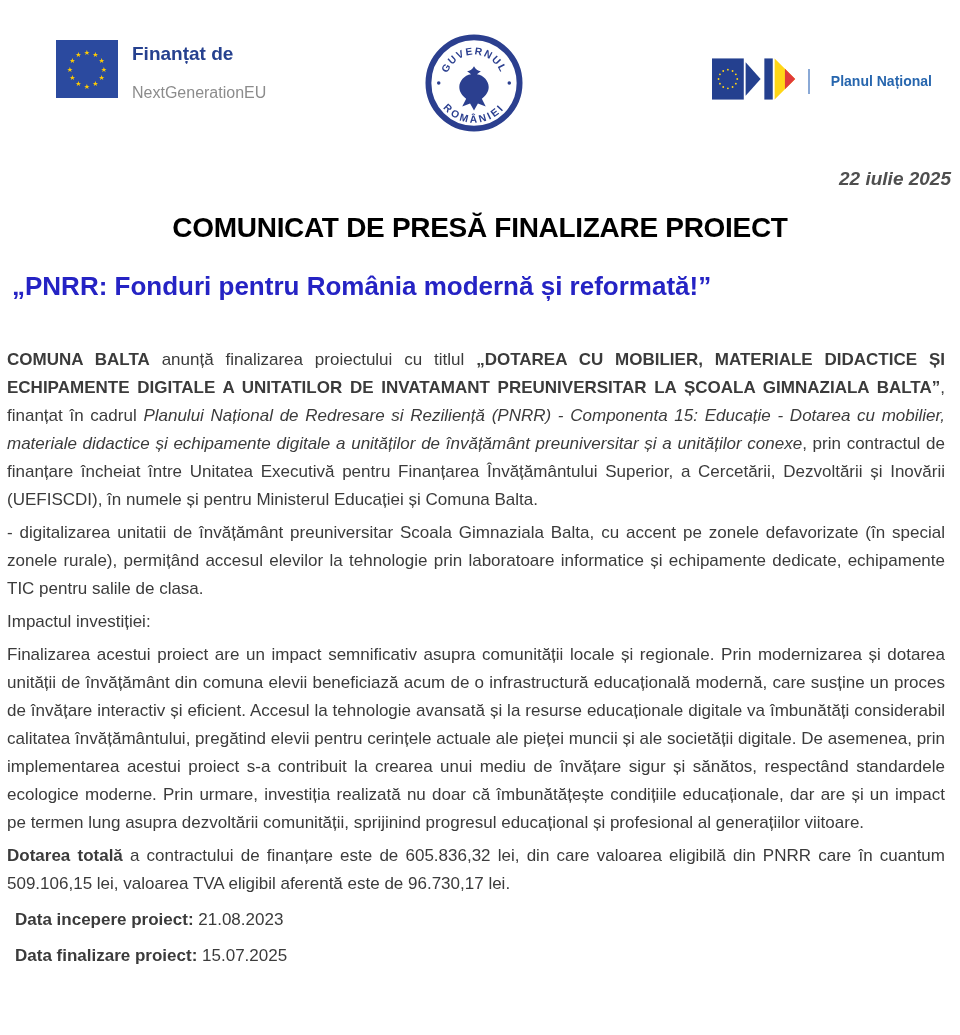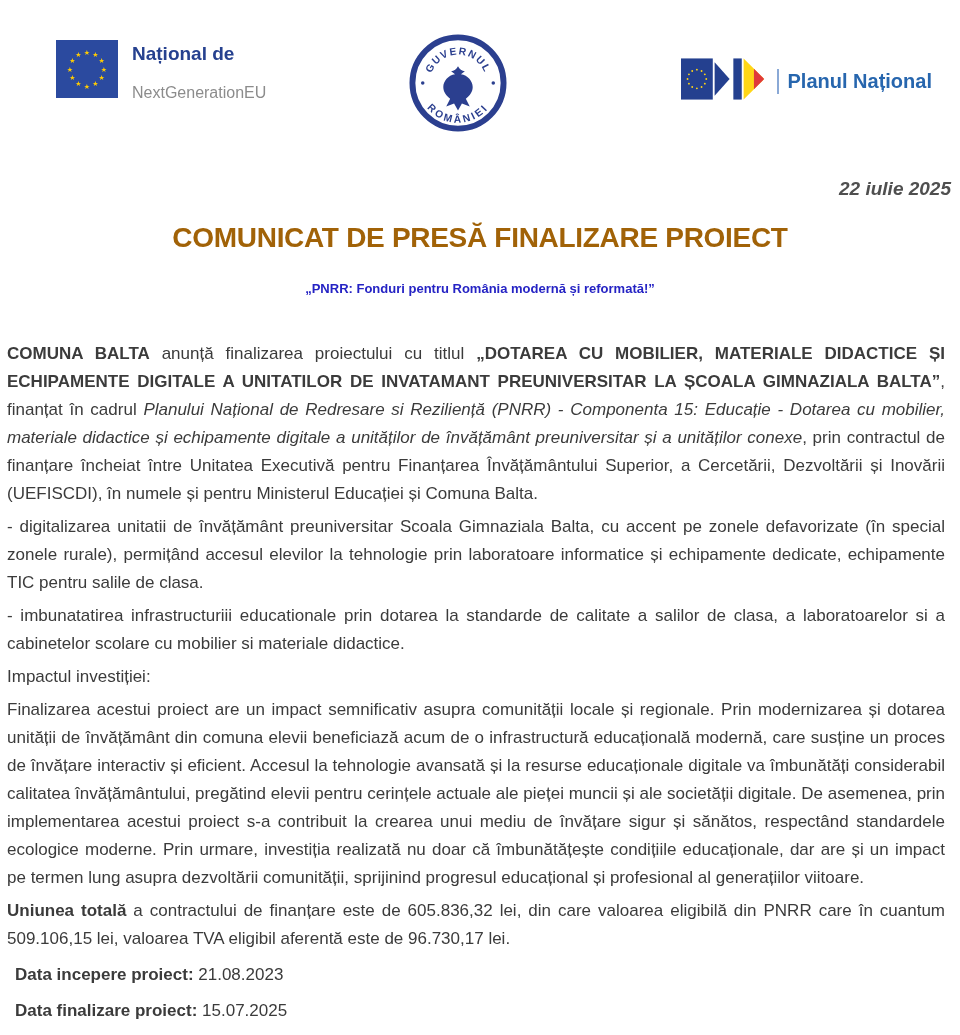--- a/index.html
+++ b/index.html
@@ -7,26 +7,26 @@
   .page{position:relative;width:960px;height:1035px;overflow:hidden;background:#fff;}
 
   
   .logos{display:flex;align-items:flex-start;justify-content:space-between;padding:40px 28px 0 56px;height:104px;}
   .eu-logo{display:flex;gap:14px;align-items:flex-start;}
   .eu-text{padding-top:2px;}
   .eu-text .l1,.eu-text .l2{font-weight:bold;color:#26418f;font-size:19px;line-height:23px;}
   .eu-text .l3{color:#8c8c8c;font-size:16px;line-height:20px;margin-top:18px;}
   .gov-seal{margin-top:-6px;margin-right:30px;}
   .pnrr{display:flex;align-items:center;gap:10px;margin-top:8px;}
-  .pnrr-text{border-left:2px solid #8aa9d6;padding-left:9px;color:#2766ae;font-weight:bold;font-size:20px;line-height:25px;}
+  .pnrr-text{border-left:2px solid #8aa9d6;padding-left:21px;color:#2766ae;font-weight:bold;font-size:14px;line-height:25px;}
 
   
-  .date{text-align:right;padding-right:9px;margin-top:34px;font-style:italic;font-weight:bold;color:#4f4f4f;font-size:19px;}
-  .title{text-align:center;color:#a16207;font-size:28px;font-weight:bold;margin:22px 0 0;letter-spacing:-0.3px;}
-  .subtitle{text-align:center;color:#2523c4;font-size:13px;font-weight:bold;margin:27px 5px 0;}
+  .date{text-align:right;padding-right:9px;margin-top:24px;font-style:italic;font-weight:bold;color:#4f4f4f;font-size:19px;}
+  .title{text-align:center;color:#000000;font-size:28px;font-weight:bold;margin:22px 0 0;letter-spacing:-0.3px;}
+  .subtitle{color:#2523c4;font-size:26px;font-weight:bold;margin:27px 12px 0;}
 
   
   main{margin-top:44px;padding:0 7px;color:#3b3b3b;font-size:17px;line-height:28px;text-align:justify;}
   main p{margin:0 8px 5px 0;}
   .bold{font-weight:bold;}
   .ital{font-style:italic;}
   .meta{margin:8px;}
 </style>
 </head>
 <body>
@@ -49,21 +49,21 @@
             <text x="31" y="48.5">★</text>
               <text x="22.5" y="46.2">★</text>
             <text x="16.3" y="40">★</text>
               <text x="14" y="31.5">★</text>
             <text x="16.3" y="23">★</text>
               <text x="22.5" y="16.8">★</text>
           </g>
         </svg>
       </span>
       <div class="eu-text">
-        <div class="l1">Național de</div>
+        <div class="l1">Finanțat de</div>
         <div class="l3">NextGenerationEU</div>
       </div>
     </div>
 
     <div class="gov-seal">
       <svg width="98" height="98" viewBox="0 0 100 100">
         <circle cx="50" cy="50" r="46.5" fill="none" stroke="#2b3f8f" stroke-width="6"></circle>
         <path id="sealTop" d="M 21,50 A 29,29 0 0 1 79,50" fill="none"></path>
         <path id="sealBottom" d="M 9.5,50 A 40.5,40.5 0 0 0 90.5,50" fill="none"></path>
         <text font-family="Liberation Sans, DejaVu Sans, sans-serif" font-size="10.5" font-weight="bold" letter-spacing="1.5" fill="#2b3f8f" text-anchor="middle">
@@ -111,24 +111,23 @@
   <div class="date">22 iulie 2025</div>
 
   <h1 class="title">COMUNICAT DE PRESĂ FINALIZARE PROIECT</h1>
   <h2 class="subtitle">„PNRR: Fonduri pentru România modernă și reformată!”</h2>
 
   <main>
 
     <p><span class="bold">COMUNA BALTA</span><span> anunță finalizarea proiectului cu titlul </span><span class="bold">„DOTAREA CU MOBILIER, MATERIALE DIDACTICE ȘI ECHIPAMENTE DIGITALE A UNITATILOR DE INVATAMANT PREUNIVERSITAR LA ȘCOALA GIMNAZIALA BALTA”</span><span>, finanțat în cadrul </span><span class="ital">Planului Național de Redresare si Reziliență (PNRR) - Componenta 15: Educație - Dotarea cu mobilier, materiale didactice și echipamente digitale a unităților de învățământ preuniversitar și a unităților conexe</span><span>, prin contractul de finanțare încheiat între Unitatea Executivă pentru Finanțarea Învățământului Superior, a Cercetării, Dezvoltării și Inovării (UEFISCDI), în numele și pentru Ministerul Educației și Comuna Balta.</span></p>
 
     <p>- digitalizarea unitatii de învățământ preuniversitar Scoala Gimnaziala Balta, cu accent pe zonele defavorizate (în special zonele rurale), permițând accesul elevilor la tehnologie prin laboratoare informatice și echipamente dedicate, echipamente TIC pentru salile de clasa.</p>
-    <p>- imbunatatirea infrastructuriii educationale prin dotarea la standarde de calitate a salilor de clasa, a laboratoarelor si a cabinetelor scolare cu mobilier si materiale didactice.</p>
 
     <p>Impactul investiției:</p>
     <p>Finalizarea acestui proiect are un impact semnificativ asupra comunității locale și regionale. Prin modernizarea și dotarea unității de învățământ din comuna elevii beneficiază acum de o infrastructură educațională modernă, care susține un proces de învățare interactiv și eficient. Accesul la tehnologie avansată și la resurse educaționale digitale va îmbunătăți considerabil calitatea învățământului, pregătind elevii pentru cerințele actuale ale pieței muncii și ale societății digitale. De asemenea, prin implementarea acestui proiect s-a contribuit la crearea unui mediu de învățare sigur și sănătos, respectând standardele ecologice moderne. Prin urmare, investiția realizată nu doar că îmbunătățește condițiile educaționale, dar are și un impact pe termen lung asupra dezvoltării comunității, sprijinind progresul educațional și profesional al generațiilor viitoare.</p>
 
-    <p><span class="bold">Uniunea totală</span><span> a contractului de finanțare este de 605.836,32 lei, din care valoarea eligibilă din PNRR care în cuantum 509.106,15 lei, valoarea TVA eligibil aferentă este de 96.730,17 lei.</span></p>
+    <p><span class="bold">Dotarea totală</span><span> a contractului de finanțare este de 605.836,32 lei, din care valoarea eligibilă din PNRR care în cuantum 509.106,15 lei, valoarea TVA eligibil aferentă este de 96.730,17 lei.</span></p>
 
     <p class="meta"><span class="bold">Data incepere proiect:</span><span> 21.08.2023</span></p>
     <p class="meta"><span class="bold">Data finalizare proiect:</span><span> 15.07.2025</span></p>
 
   </main>
 </div>
 
 </body></html>

